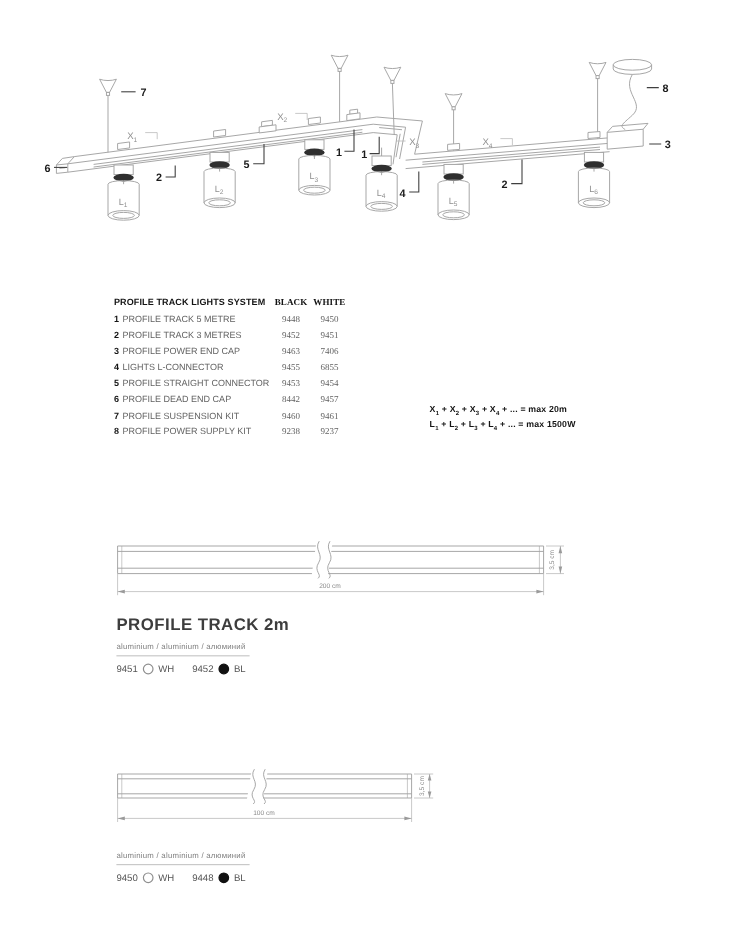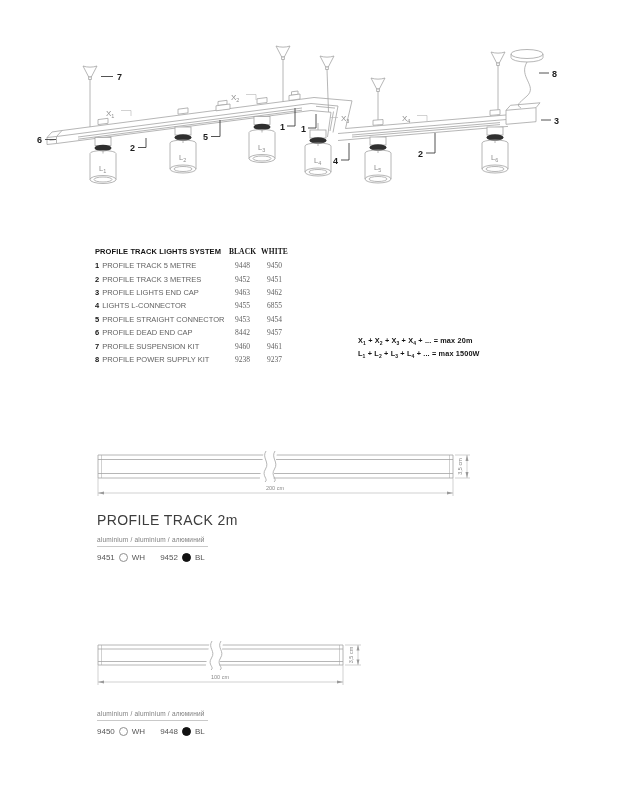--- a/index.html
+++ b/index.html
@@ -18,21 +18,21 @@
 
   
   .formulas { position:absolute; left:358px; top:336px; font-size:7.3px; font-weight:bold; color:#141414; letter-spacing:.15px; }
   .formula { height:13px; }
   .formula sub { font-size:5px; }
 
   
   .pblock { position:absolute; left:97px; }
   .pb-2m { top:512px; }
   .pb-1m { top:702px; }
-  .pt-title { font-size:14px; color:#3d3d3d; letter-spacing:.4px; font-weight:400; }
+  .pt-title { font-size:14px; color:#3d3d3d; letter-spacing:.4px; font-weight:700; }
   .pt-materials { display:inline-block; margin-top:6px; font-size:6.5px; color:#7e7e7e;
                   border-bottom:1px solid #c9c9c9; padding:0 3px 3px 0; letter-spacing:.2px; }
   .pt-variants { margin-top:6px; display:flex; align-items:center; gap:4px; font-size:8px; color:#565656; }
   .swatch { width:9px; height:9px; border-radius:50%; display:inline-block; flex:0 0 auto; }
   .swatch-wh { border:1px solid #8f8f8f; background:#fff; }
   .swatch-bl { background:#111; border:1px solid #111; }
   .vgap { width:7px; }
 
   
   .ln { stroke:#a3a3a3; stroke-width:.8; fill:none; }
@@ -325,23 +325,23 @@
       <div><span class="rnum">1</span><span>PROFILE TRACK 5 METRE</span></div>
       <div class="cell-c">9448</div>
       <div class="cell-c">9450</div>
     </div>
     <div class="trow">
       <div><span class="rnum">2</span><span>PROFILE TRACK 3 METRES</span></div>
       <div class="cell-c">9452</div>
       <div class="cell-c">9451</div>
     </div>
     <div class="trow">
-      <div><span class="rnum">3</span><span>PROFILE LIGHTS END CAP</span></div>
+      <div><span class="rnum">3</span><span>PROFILE POWER END CAP</span></div>
       <div class="cell-c">9463</div>
-      <div class="cell-c">9462</div>
+      <div class="cell-c">7406</div>
     </div>
     <div class="trow">
       <div><span class="rnum">4</span><span>LIGHTS L-CONNECTOR</span></div>
       <div class="cell-c">9455</div>
       <div class="cell-c">6855</div>
     </div>
     <div class="trow">
       <div><span class="rnum">5</span><span>PROFILE STRAIGHT CONNECTOR</span></div>
       <div class="cell-c">9453</div>
       <div class="cell-c">9454</div>

